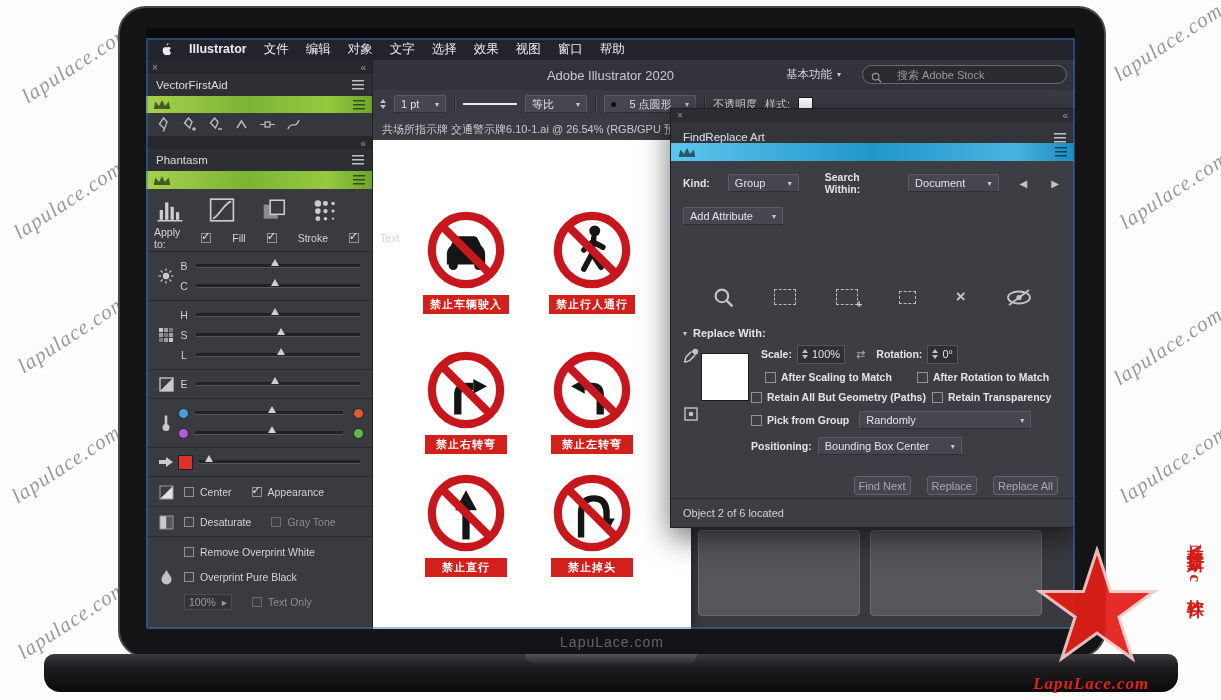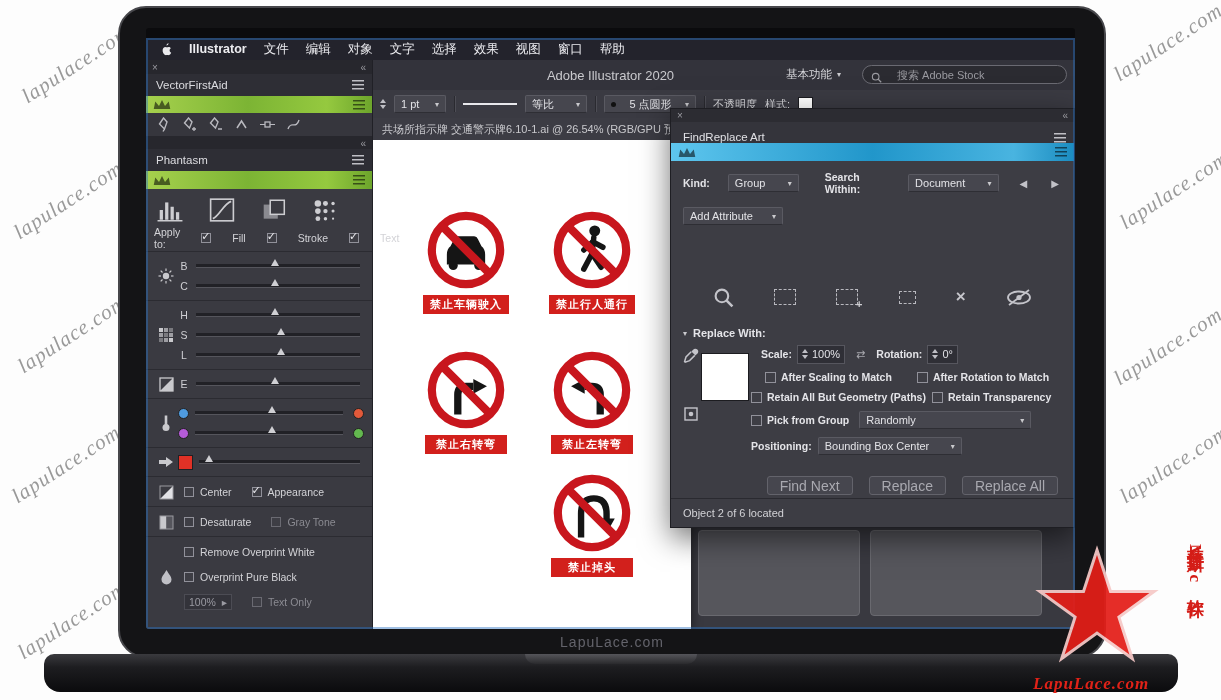--- a/index.html
+++ b/index.html
@@ -150,22 +150,22 @@
   .fr-grid{display:flex;margin-top:6px;}
   .fr-left{width:68px;position:relative;height:118px;flex:0 0 68px;}
   .fr-swatch{position:absolute;left:18px;top:8px;width:46px;height:46px;background:#fff;
     border:1px solid #1c1c20;}
   .fr-right{flex:1;display:flex;flex-direction:column;}
   .ra{display:flex;align-items:center;gap:5px;height:18px;}
   .rb{display:flex;align-items:center;margin-top:8px;}
   .grp{display:flex;align-items:center;gap:5px;}
   .fr .cb{width:11px;height:11px;}
   .fr-btns{display:flex;justify-content:flex-end;gap:16px;margin-top:13px;padding-right:4px;}
-  .btn{background:#46464e;border:1px solid #63636b;border-radius:3px;color:#a9a9b0;font-size:14px;
-    padding:2px 12px;height:19px;box-sizing:border-box;line-height:14px;}
+  .btn{background:#46464e;border:1px solid #63636b;border-radius:3px;color:#a9a9b0;font-size:11px;
+    padding:2px 4px;height:19px;box-sizing:border-box;line-height:14px;}
   .fr-status{position:absolute;left:0;right:0;bottom:0;height:24px;border-top:1px solid #2a2a30;
     display:flex;align-items:center;padding:2px 12px;font-size:11px;color:#d2d2d6;}
 
   
   .logo{position:absolute;right:10px;bottom:6px;width:190px;height:168px;z-index:5;}
   .logo-cn{position:absolute;right:4px;top:6px;writing-mode:vertical-rl;color:#d41d17;
     font:bold 17px "Liberation Serif",serif;letter-spacing:3px;}
   .logo-en{position:absolute;left:12px;bottom:0;color:#e02218;
     font:bold italic 17px "Liberation Serif",serif;letter-spacing:1px;}
 
@@ -301,20 +301,29 @@
           <div class="sign" style="left:164px;top:209px">
             <svg viewBox="0 0 90 90">
               <circle cx="45" cy="45" r="37.5" fill="#fff" stroke="#c8161d" stroke-width="9"></circle>
               <path d="M54 72 V50 q0-9 -9-9 h-8" stroke="#151515" stroke-width="8" fill="none"></path>
               <polygon points="37,33 22,41 37,49" fill="#151515"></polygon>
               <line x1="19" y1="19" x2="71" y2="71" stroke="#c8161d" stroke-width="9"></line>
             </svg>
             <div class="banner">禁止左转弯</div>
           </div>
 
+          <div class="sign" style="left:38px;top:332px">
+            <svg viewBox="0 0 90 90">
+              <circle cx="45" cy="45" r="37.5" fill="#fff" stroke="#c8161d" stroke-width="9"></circle>
+              <line x1="45" y1="74" x2="45" y2="40" stroke="#151515" stroke-width="8"></line>
+              <polygon points="33,42 45,20 57,42" fill="#151515"></polygon>
+              <line x1="19" y1="19" x2="71" y2="71" stroke="#c8161d" stroke-width="9"></line>
+            </svg>
+            <div class="banner">禁止直行</div>
+          </div>
 
           <div class="sign" style="left:164px;top:332px">
             <svg viewBox="0 0 90 90">
               <circle cx="45" cy="45" r="37.5" fill="#fff" stroke="#c8161d" stroke-width="9"></circle>
               <path d="M33 72 V46 q0-17 14-17 q14 0 14 17 v7" stroke="#151515" stroke-width="7" fill="none"></path>
               <polygon points="52,51 70,51 61,67" fill="#151515"></polygon>
               <line x1="19" y1="19" x2="71" y2="71" stroke="#c8161d" stroke-width="9"></line>
             </svg>
             <div class="banner">禁止掉头</div>
           </div>

